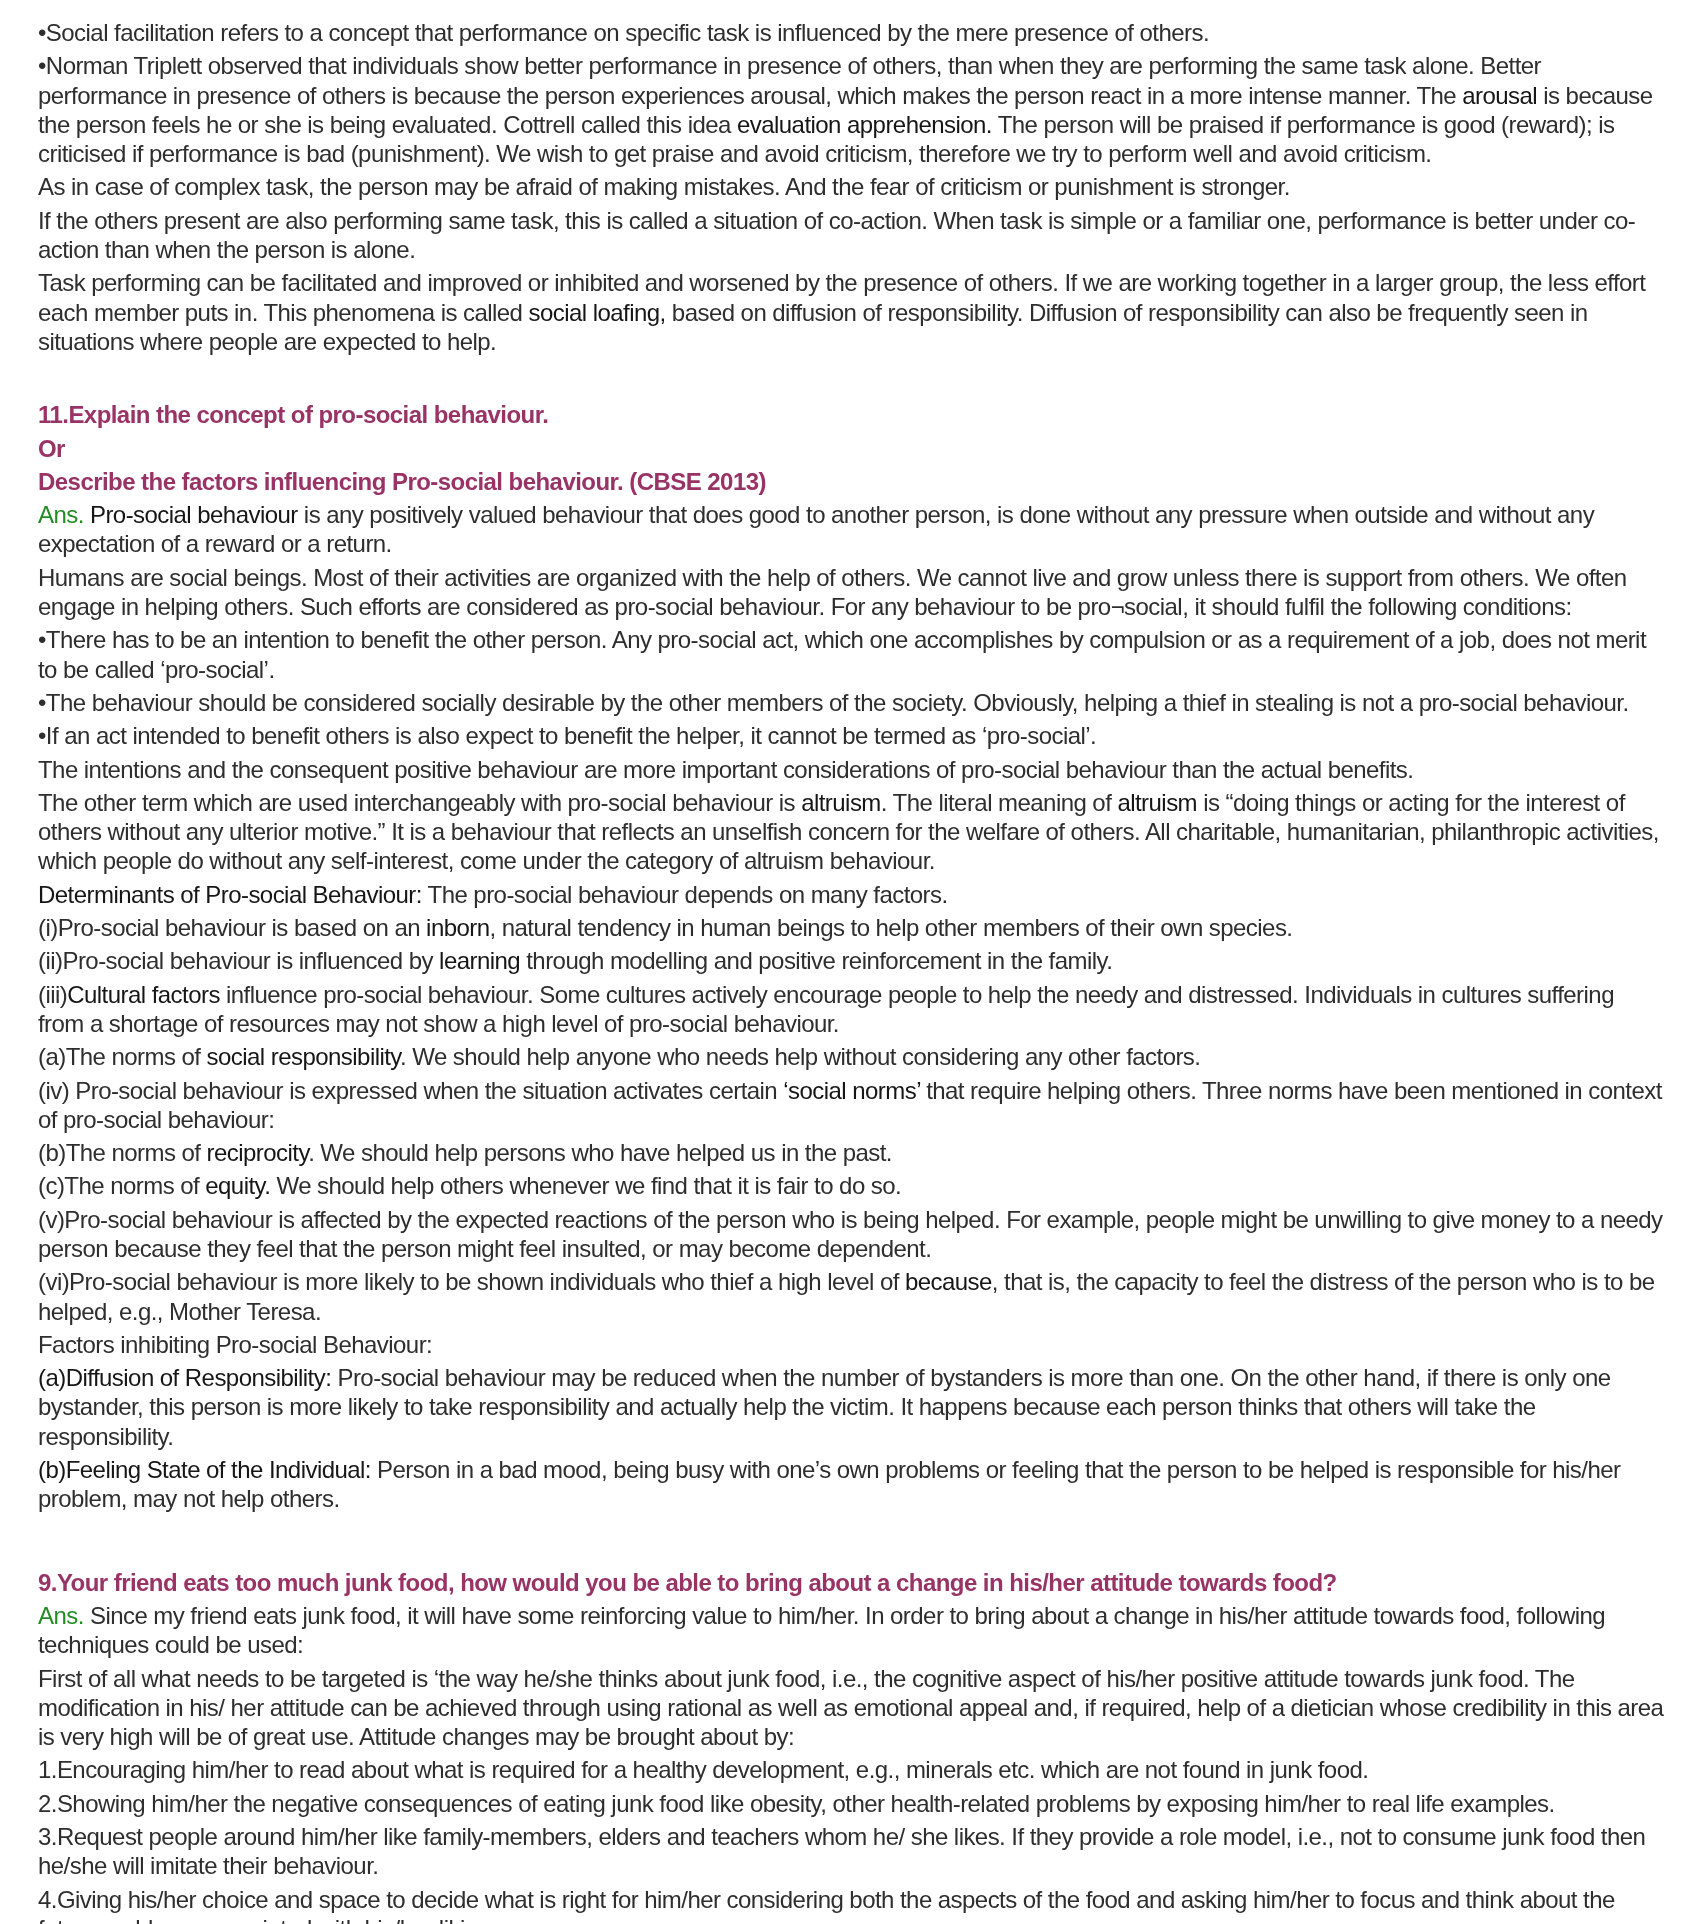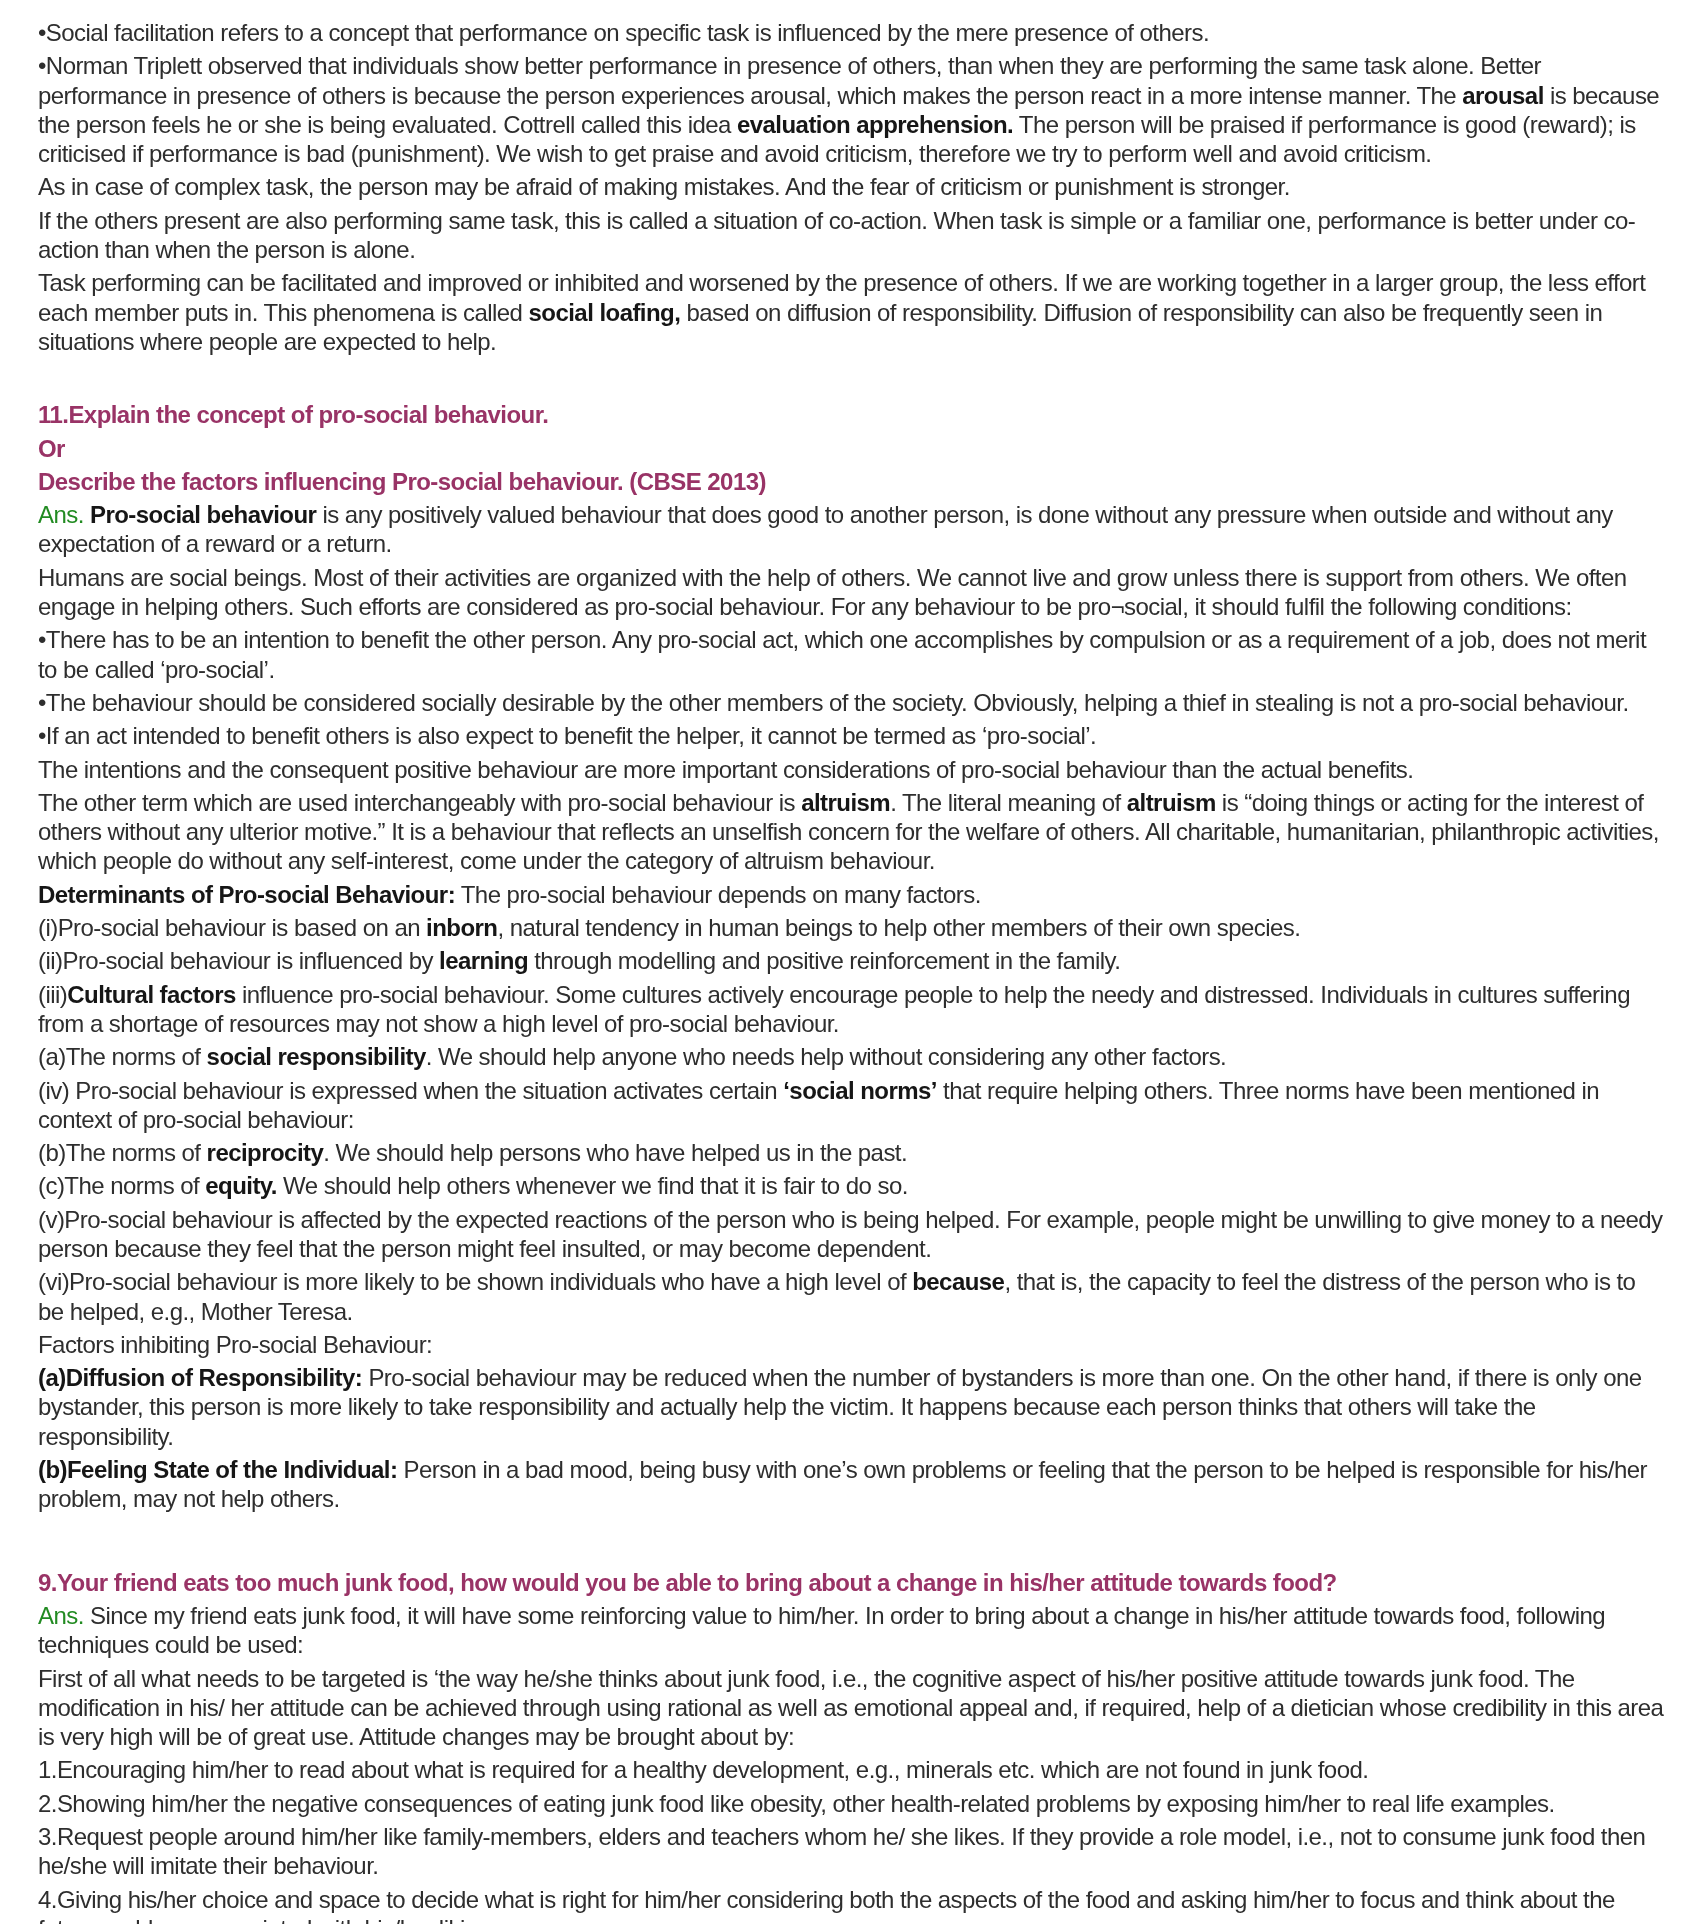--- a/index.html
+++ b/index.html
@@ -17,21 +17,21 @@
     font-size: 24px;
     line-height: 29.3px;
     letter-spacing: -0.55px;
     color: var(--body-color, #2e2e2e);
   }
   p.line {
     margin: 4px;
     padding: 0;
   }
   .run-b {
-    font-weight: 700;
+    font-weight: 400;
     color: var(--bold-color, #161616);
   }
   .run-q {
     font-weight: 700;
     color: var(--q-color, #993366);
   }
   .run-a {
     font-weight: 400;
     color: var(--a-color, #228B22);
   }
@@ -60,21 +60,21 @@
       <p class="line"><span>The other term which are used interchangeably with pro-social behaviour is </span><span class="run-b">altruism</span><span>. The literal meaning of </span><span class="run-b">altruism</span><span> is “doing things or acting for the interest of others without any ulterior motive.” It is a behaviour that reflects an unselfish concern for the welfare of others. All charitable, humanitarian, philanthropic activities, which people do without any self-interest, come under the category of altruism behaviour.</span></p>
       <p class="line"><span class="run-b">Determinants of Pro-social Behaviour:</span><span> The pro-social behaviour depends on many factors.</span></p>
       <p class="line"><span>(i)Pro-social behaviour is based on an </span><span class="run-b">inborn</span><span>, natural tendency in human beings to help other members of their own species.</span></p>
       <p class="line"><span>(ii)Pro-social behaviour is influenced by </span><span class="run-b">learning</span><span> through modelling and positive reinforcement in the family.</span></p>
       <p class="line"><span>(iii)</span><span class="run-b">Cultural factors</span><span> influence pro-social behaviour. Some cultures actively encourage people to help the needy and distressed. Individuals in cultures suffering from a shortage of resources may not show a high level of pro-social behaviour.</span></p>
       <p class="line"><span>(a)The norms of </span><span class="run-b">social responsibility</span><span>. We should help anyone who needs help without considering any other factors.</span></p>
       <p class="line"><span>(iv) Pro-social behaviour is expressed when the situation activates certain </span><span class="run-b">‘social norms’</span><span> that require helping others. Three norms have been mentioned in context of pro-social behaviour:</span></p>
       <p class="line"><span>(b)The norms of </span><span class="run-b">reciprocity</span><span>. We should help persons who have helped us in the past.</span></p>
       <p class="line"><span>(c)The norms of </span><span class="run-b">equity.</span><span> We should help others whenever we find that it is fair to do so.</span></p>
       <p class="line"><span>(v)Pro-social behaviour is affected by the expected reactions of the person who is being helped. For example, people might be unwilling to give money to a needy person because they feel that the person might feel insulted, or may become dependent.</span></p>
-      <p class="line"><span>(vi)Pro-social behaviour is more likely to be shown individuals who have a high level of </span><span class="run-b">because</span><span>, that is, the capacity to feel the distress of the person who is to be helped, e.g., Mother Teresa.</span></p>
+      <p class="line"><span>(vi)Pro-social behaviour is more likely to be shown individuals who thief a high level of </span><span class="run-b">because</span><span>, that is, the capacity to feel the distress of the person who is to be helped, e.g., Mother Teresa.</span></p>
       <p class="line"><span>Factors inhibiting Pro-social Behaviour:</span></p>
       <p class="line"><span class="run-b">(a)Diffusion of Responsibility:</span><span> Pro-social behaviour may be reduced when the number of bystanders is more than one. On the other hand, if there is only one bystander, this person is more likely to take responsibility and actually help the victim. It happens because each person thinks that others will take the responsibility.</span></p>
       <p class="line"><span class="run-b">(b)Feeling State of the Individual:</span><span> Person in a bad mood, being busy with one’s own problems or feeling that the person to be helped is responsible for his/her problem, may not help others.</span></p>
       <div class="gap" style="height: 46px;"></div>
       <p class="line"><span class="run-q">9.Your friend eats too much junk food, how would you be able to bring about a change in his/her attitude towards food?</span></p>
       <p class="line"><span class="run-a">Ans. </span><span>Since my friend eats junk food, it will have some reinforcing value to him/her. In order to bring about a change in his/her attitude towards food, following techniques could be used:</span></p>
       <p class="line"><span>First of all what needs to be targeted is ‘the way he/she thinks about junk food, i.e., the cognitive aspect of his/her positive attitude towards junk food. The modification in his/ her attitude can be achieved through using rational as well as emotional appeal and, if required, help of a dietician whose credibility in this area is very high will be of great use. Attitude changes may be brought about by:</span></p>
       <p class="line"><span>1.Encouraging him/her to read about what is required for a healthy development, e.g., minerals etc. which are not found in junk food.</span></p>
       <p class="line"><span>2.Showing him/her the negative consequences of eating junk food like obesity, other health-related problems by exposing him/her to real life examples.</span></p>
       <p class="line"><span>3.Request people around him/her like family-members, elders and teachers whom he/ she likes. If they provide a role model, i.e., not to consume junk food then he/she will imitate their behaviour.</span></p>

